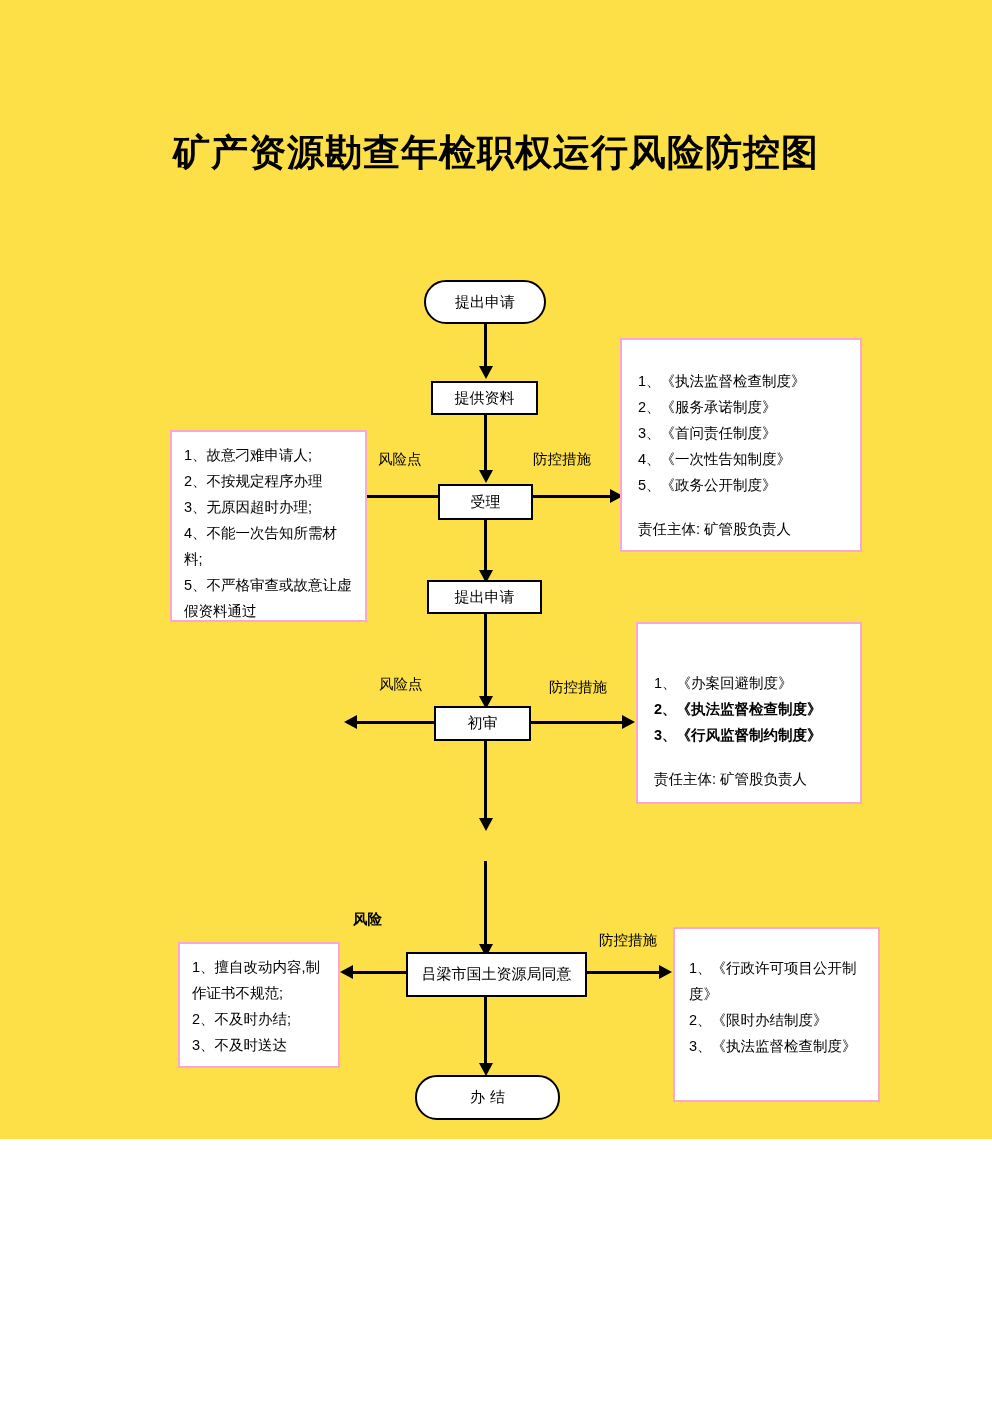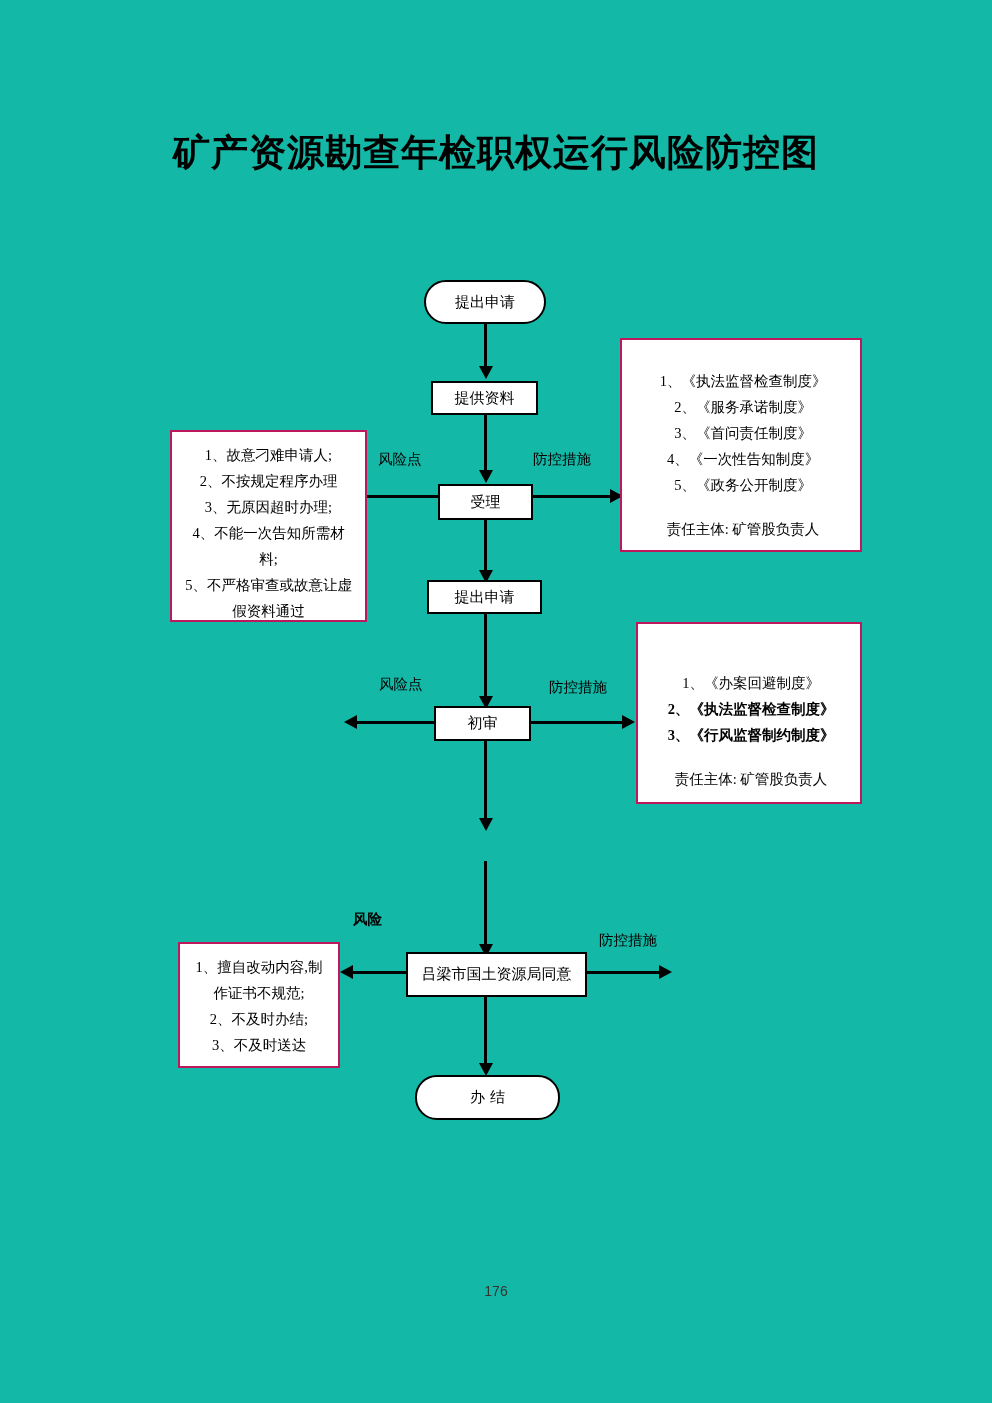--- a/index.html
+++ b/index.html
@@ -7,22 +7,22 @@
     padding: 0;
     background: #ffffff;
   }
   body {
     font-family: "DejaVu Serif", "Liberation Serif", serif;
     color: #000000;
   }
   #page {
     position: relative;
     width: 992px;
-    height: 1403px;
-    background: #14b8a6;
+    height: 1139px;
+    background: #fde047;
     overflow: hidden;
   }
   
   #doc-title {
     position: absolute;
     left: 0;
     top: 128px;
     width: 992px;
     text-align: center;
     font-family: "DejaVu Serif", "Liberation Serif", serif;
@@ -48,29 +48,28 @@
     z-index: 4;
   }
   .node.terminal {
     border-radius: 22px;
     border-width: 2.5px;
   }
   
   .infobox {
     position: absolute;
     box-sizing: border-box;
-    border: 2px solid #be185d;
+    border: 2px solid #f9a8d4;
     background: #ffffff;
     font-size: 14.5px;
     line-height: 26px;
-    font-family: Liberation Serif, serif;
+    font-family: Liberation Sans, sans-serif;
     color: #000000;
     z-index: 3;
     padding: 10px 12px;
-    text-align: center;
   }
   .infobox .line { white-space: nowrap; }
   .infobox .line.bold { font-weight: bold; }
   .infobox .spacer { height: 18px; }
   
   .edge-label {
     position: absolute;
     font-size: 14.5px;
     font-family: "DejaVu Serif", "Liberation Serif", serif;
     color: #000000;
@@ -237,16 +236,22 @@
   </div>
 
   <div class="infobox" style="left:636px; top:622px; width:226px; height:182px; padding-top:46px; padding-left:16px;">
     <div class="line">1、《办案回避制度》</div>
     <div class="line bold">2、《执法监督检查制度》</div>
     <div class="line bold">3、《行风监督制约制度》</div>
     <div class="spacer"></div>
     <div class="line">责任主体: 矿管股负责人</div>
   </div>
 
+  <div class="infobox" style="left:673px; top:927px; width:207px; height:175px; padding-top:26px; padding-left:14px;">
+    <div class="line">1、《行政许可项目公开制</div>
+    <div class="line">度》</div>
+    <div class="line">2、《限时办结制度》</div>
+    <div class="line">3、《执法监督检查制度》</div>
+  </div>
 
   <div id="page-number">176</div>
 
 </div>
 
 </body></html>

